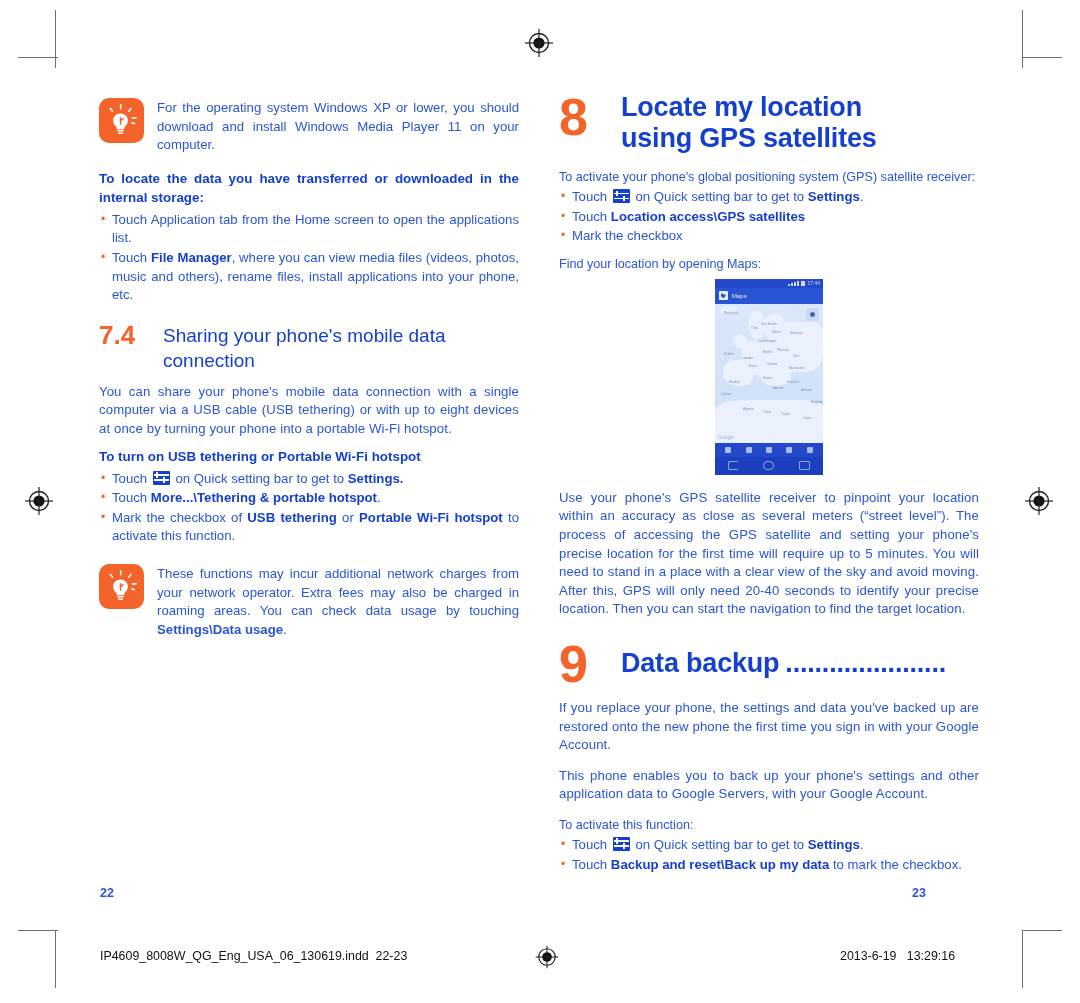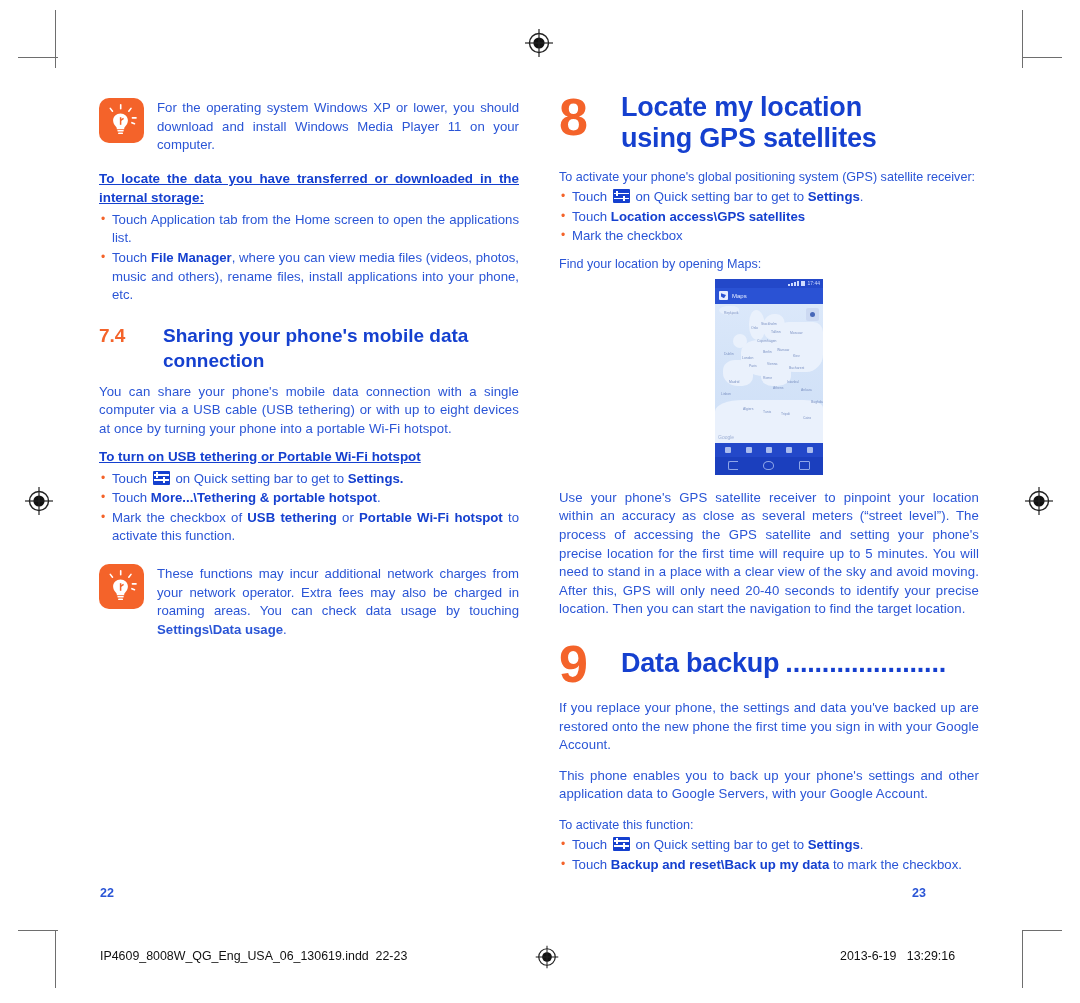--- a/index.html
+++ b/index.html
@@ -51,46 +51,46 @@
   }
   .tip-icon svg{position:absolute;left:7px;top:6px;}
   .tip-body{
     flex:1 1 auto;color:#2a55d6;font-size:13.2px;line-height:18.6px;
     text-align:justify;padding-top:3px;
   }
 
   
   .subhead{
     color:#1540cf;font-weight:bold;font-size:13.4px;line-height:19px;
-    text-decoration:underline;margin:8px 0 4px 0;text-align:justify;
+    margin:8px 0 4px 0;text-align:justify;
   }
   .subhead.nojust{text-align:left;}
 
   
   ul.bullets{list-style:none;margin:0 0 4px 0;padding:0;}
   ul.bullets li{
     position:relative;padding-left:13px;
     color:#2a55d6;font-size:13.2px;line-height:18.6px;
     text-align:justify;margin-bottom:1px;
   }
   ul.bullets li.nojust{text-align:left;}
   ul.bullets li:before{
     content:"•";position:absolute;left:2px;top:-1px;
     color:#f4632a;font-size:12px;line-height:19px;
   }
   ul.bullets li b{font-weight:bold;color:#1540cf;}
 
   
   .numhead{display:flex;gap:0;margin:18px 0 10px 0;}
   .numhead .num{
-    color:#f4632a;font-weight:bold;font-size:19px;line-height:25px;
+    color:#f4632a;font-weight:bold;font-size:26px;line-height:25px;
     width:64px;flex:0 0 64px;
   }
   .numhead .txt{
-    color:#1540cf;font-weight:bold;font-size:19px;line-height:25px;flex:1;
+    color:#1540cf;font-weight:normal;font-size:19px;line-height:25px;flex:1;
   }
 
   
   .chapter{display:flex;align-items:flex-start;margin:0 0 14px 0;}
   .chapter .cnum{
     color:#f4632a;font-weight:bold;font-size:52px;line-height:50px;
     width:62px;flex:0 0 62px;letter-spacing:-1px;
   }
   .chapter .ctxt{
     color:#1540cf;font-weight:bold;font-size:27px;line-height:31px;flex:1;

